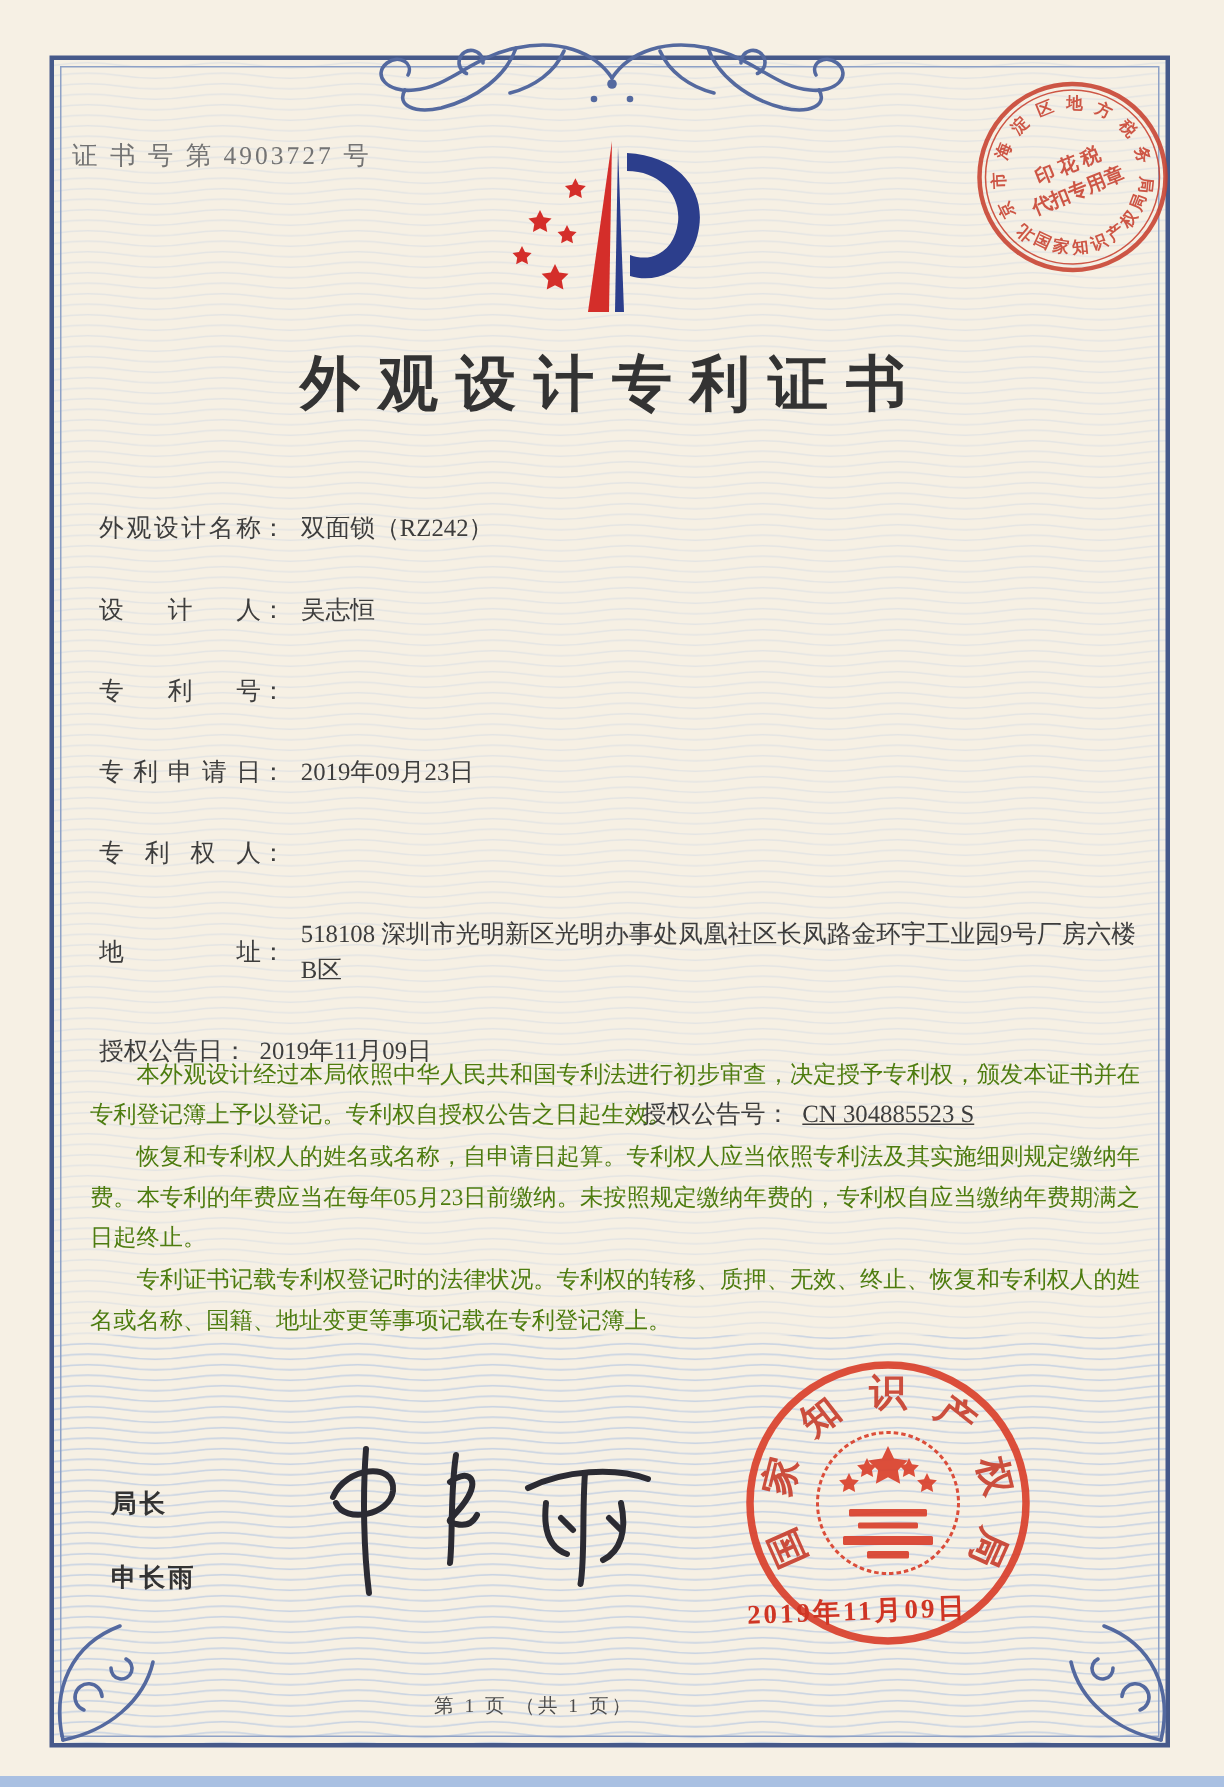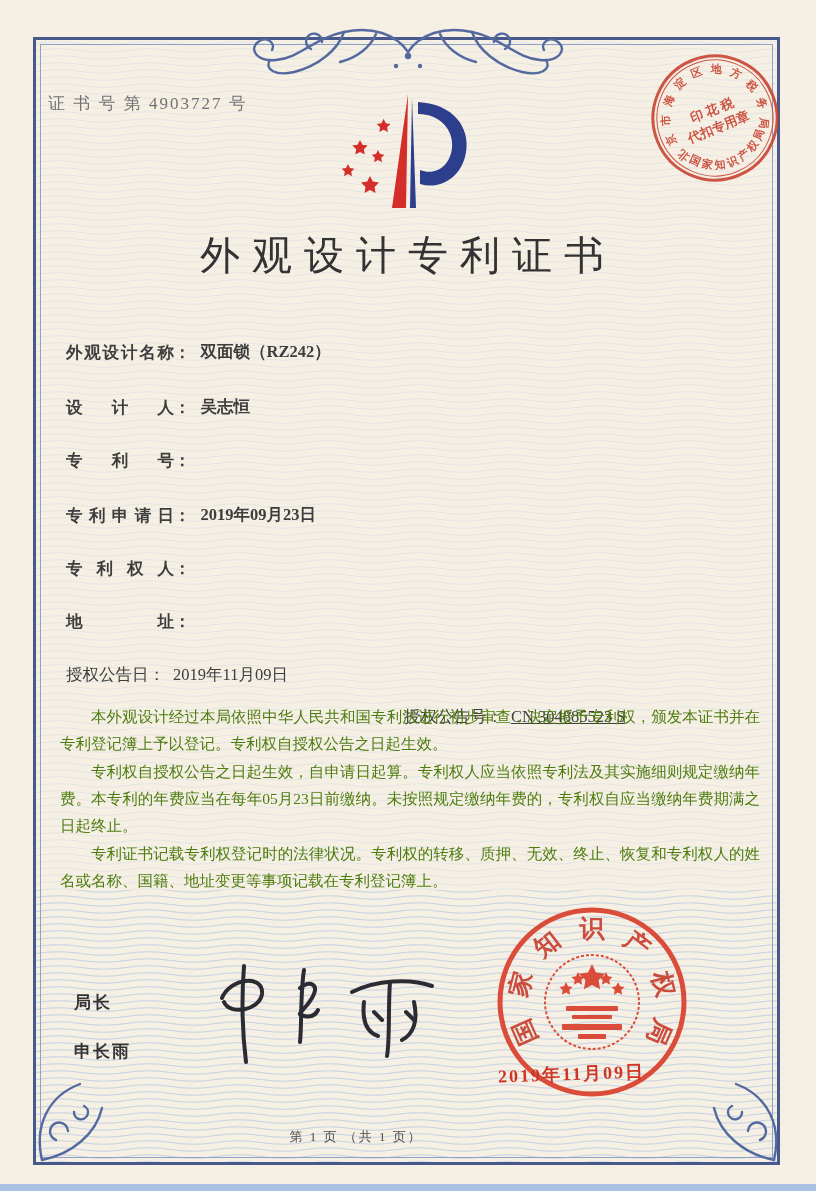--- a/index.html
+++ b/index.html
@@ -3,27 +3,27 @@
 <meta charset="utf-8">
 <style>
   html,body{margin:0;padding:0;}
   body{font-family:"Liberation Serif","DejaVu Serif",serif;}
   .page{position:relative;width:816px;height:1191px;background:#f6f0e4;overflow:hidden;}
   .frame-outer{position:absolute;left:33px;top:37px;width:747px;height:1128px;border:3px solid #46598a;box-sizing:border-box;}
   .frame-inner{position:absolute;left:40px;top:44px;width:733px;height:1114px;border:1px solid #8ea1c6;box-sizing:border-box;background:#f9f4ec;}
   .waves{position:absolute;left:36px;top:40px;width:744px;height:1122px;pointer-events:none;}
   .content{position:absolute;left:0;top:0;width:816px;height:1191px;}
   .cert-no{position:absolute;left:48px;top:92px;font-size:17px;letter-spacing:2px;color:#737373;}
-  .title{position:absolute;left:0;top:228px;width:816px;text-align:center;font-size:40px;font-weight:normal;letter-spacing:12px;color:#333;}
+  .title{position:absolute;left:0;top:228px;width:816px;text-align:center;font-size:40px;font-weight:bold;letter-spacing:12px;color:#333;}
   .fields{position:absolute;left:66px;top:340px;width:700px;font-size:16.5px;color:#3d3d3d;}
-  .frow{display:flex;align-items:flex-end;margin-bottom:31px;line-height:22px;font-weight:bold;}
+  .frow{display:flex;align-items:center;margin-bottom:31px;line-height:22px;}
   .flabel{display:inline-block;width:108px;text-align:justify;text-align-last:justify;white-space:normal;}
   .fcolon{margin-right:10px;}
   .fvalue{flex:1;max-width:560px;line-height:24px;}
-  .grant-row{display:flex;margin-bottom:0;line-height:22px;}
+  .grant-row{display:flex;margin-bottom:0;line-height:22px;gap:24px;}
   .grant-left{display:flex;}
   .grant-right{display:flex;margin-left:116px;margin-top:42px;}
   .paras{position:absolute;left:60px;top:703px;width:700px;font-size:15.5px;line-height:27px;color:#4d7c0f;text-align:justify;}
   .paras p{margin:0 0 1px 0;text-indent:2em;}
   .sig-title{position:absolute;left:74px;top:991px;font-size:17px;color:#333;letter-spacing:2px;font-weight:bold;}
   .sig-name{position:absolute;left:74px;top:1040px;font-size:17px;color:#333;letter-spacing:2px;font-weight:bold;}
   .signature-svg{position:absolute;left:200px;top:958px;}
   .logo-svg{position:absolute;left:334px;top:90px;}
   .taxseal-svg{position:absolute;left:645px;top:48px;}
   .bigseal-svg{position:absolute;left:482px;top:898px;}
@@ -157,38 +157,39 @@
         <span class="fcolon">：</span>
       <span class="fvalue">2019年09月23日</span>
     </div>
     <div class="frow">
       <span class="flabel">专利权人</span>
         <span class="fcolon">：</span>
     </div>
     <div class="frow">
       <span class="flabel">地址</span>
         <span class="fcolon">：</span>
+      <span class="fvalue">518108 深圳市光明新区光明办事处凤凰社区长凤路金环宇工业园9号厂房六楼B区</span>
     </div>
     <div class="grant-row">
       <span class="grant-left">
         <span>授权公告日</span>
           <span>：</span>
         <span style="margin-left:8px;">2019年11月09日</span>
       </span>
       <span class="grant-right">
         <span>授权公告号</span>
           <span>：</span>
         <span style="margin-left:8px;text-decoration:underline;">CN 304885523 S</span>
       </span>
     </div>
   </div>
 
   <div class="paras">
     <p>本外观设计经过本局依照中华人民共和国专利法进行初步审查，决定授予专利权，颁发本证书并在专利登记簿上予以登记。专利权自授权公告之日起生效。</p>
-    <p>专利权自授权公告之日起生效，自申请日起算。专利权人应当依照专利法及其实施细则规定缴纳年费。本专利的年费应当在每年05月23日前缴纳。未按照规定缴纳年费的，专利权自应当缴纳年费期满之日起终止。</p>
+    <p>恢复和专利权人的姓名或名称，自申请日起算。专利权人应当依照专利法及其实施细则规定缴纳年费。本专利的年费应当在每年05月23日前缴纳。未按照规定缴纳年费的，专利权自应当缴纳年费期满之日起终止。</p>
     <p>专利证书记载专利权登记时的法律状况。专利权的转移、质押、无效、终止、恢复和专利权人的姓名或名称、国籍、地址变更等事项记载在专利登记簿上。</p>
   </div>
 
   <div class="sig-title">局长</div>
   <div class="sig-name">申长雨</div>
 
   <svg class="signature-svg" width="270" height="115" viewBox="0 0 270 115">
     <g fill="none" stroke="#2b2b33" stroke-width="4" stroke-linecap="round">
       <path d="M22,40 C30,20 64,16 62,36 C60,52 30,58 24,44"></path>
       <path d="M44,8 C42,34 42,72 46,104"></path>

